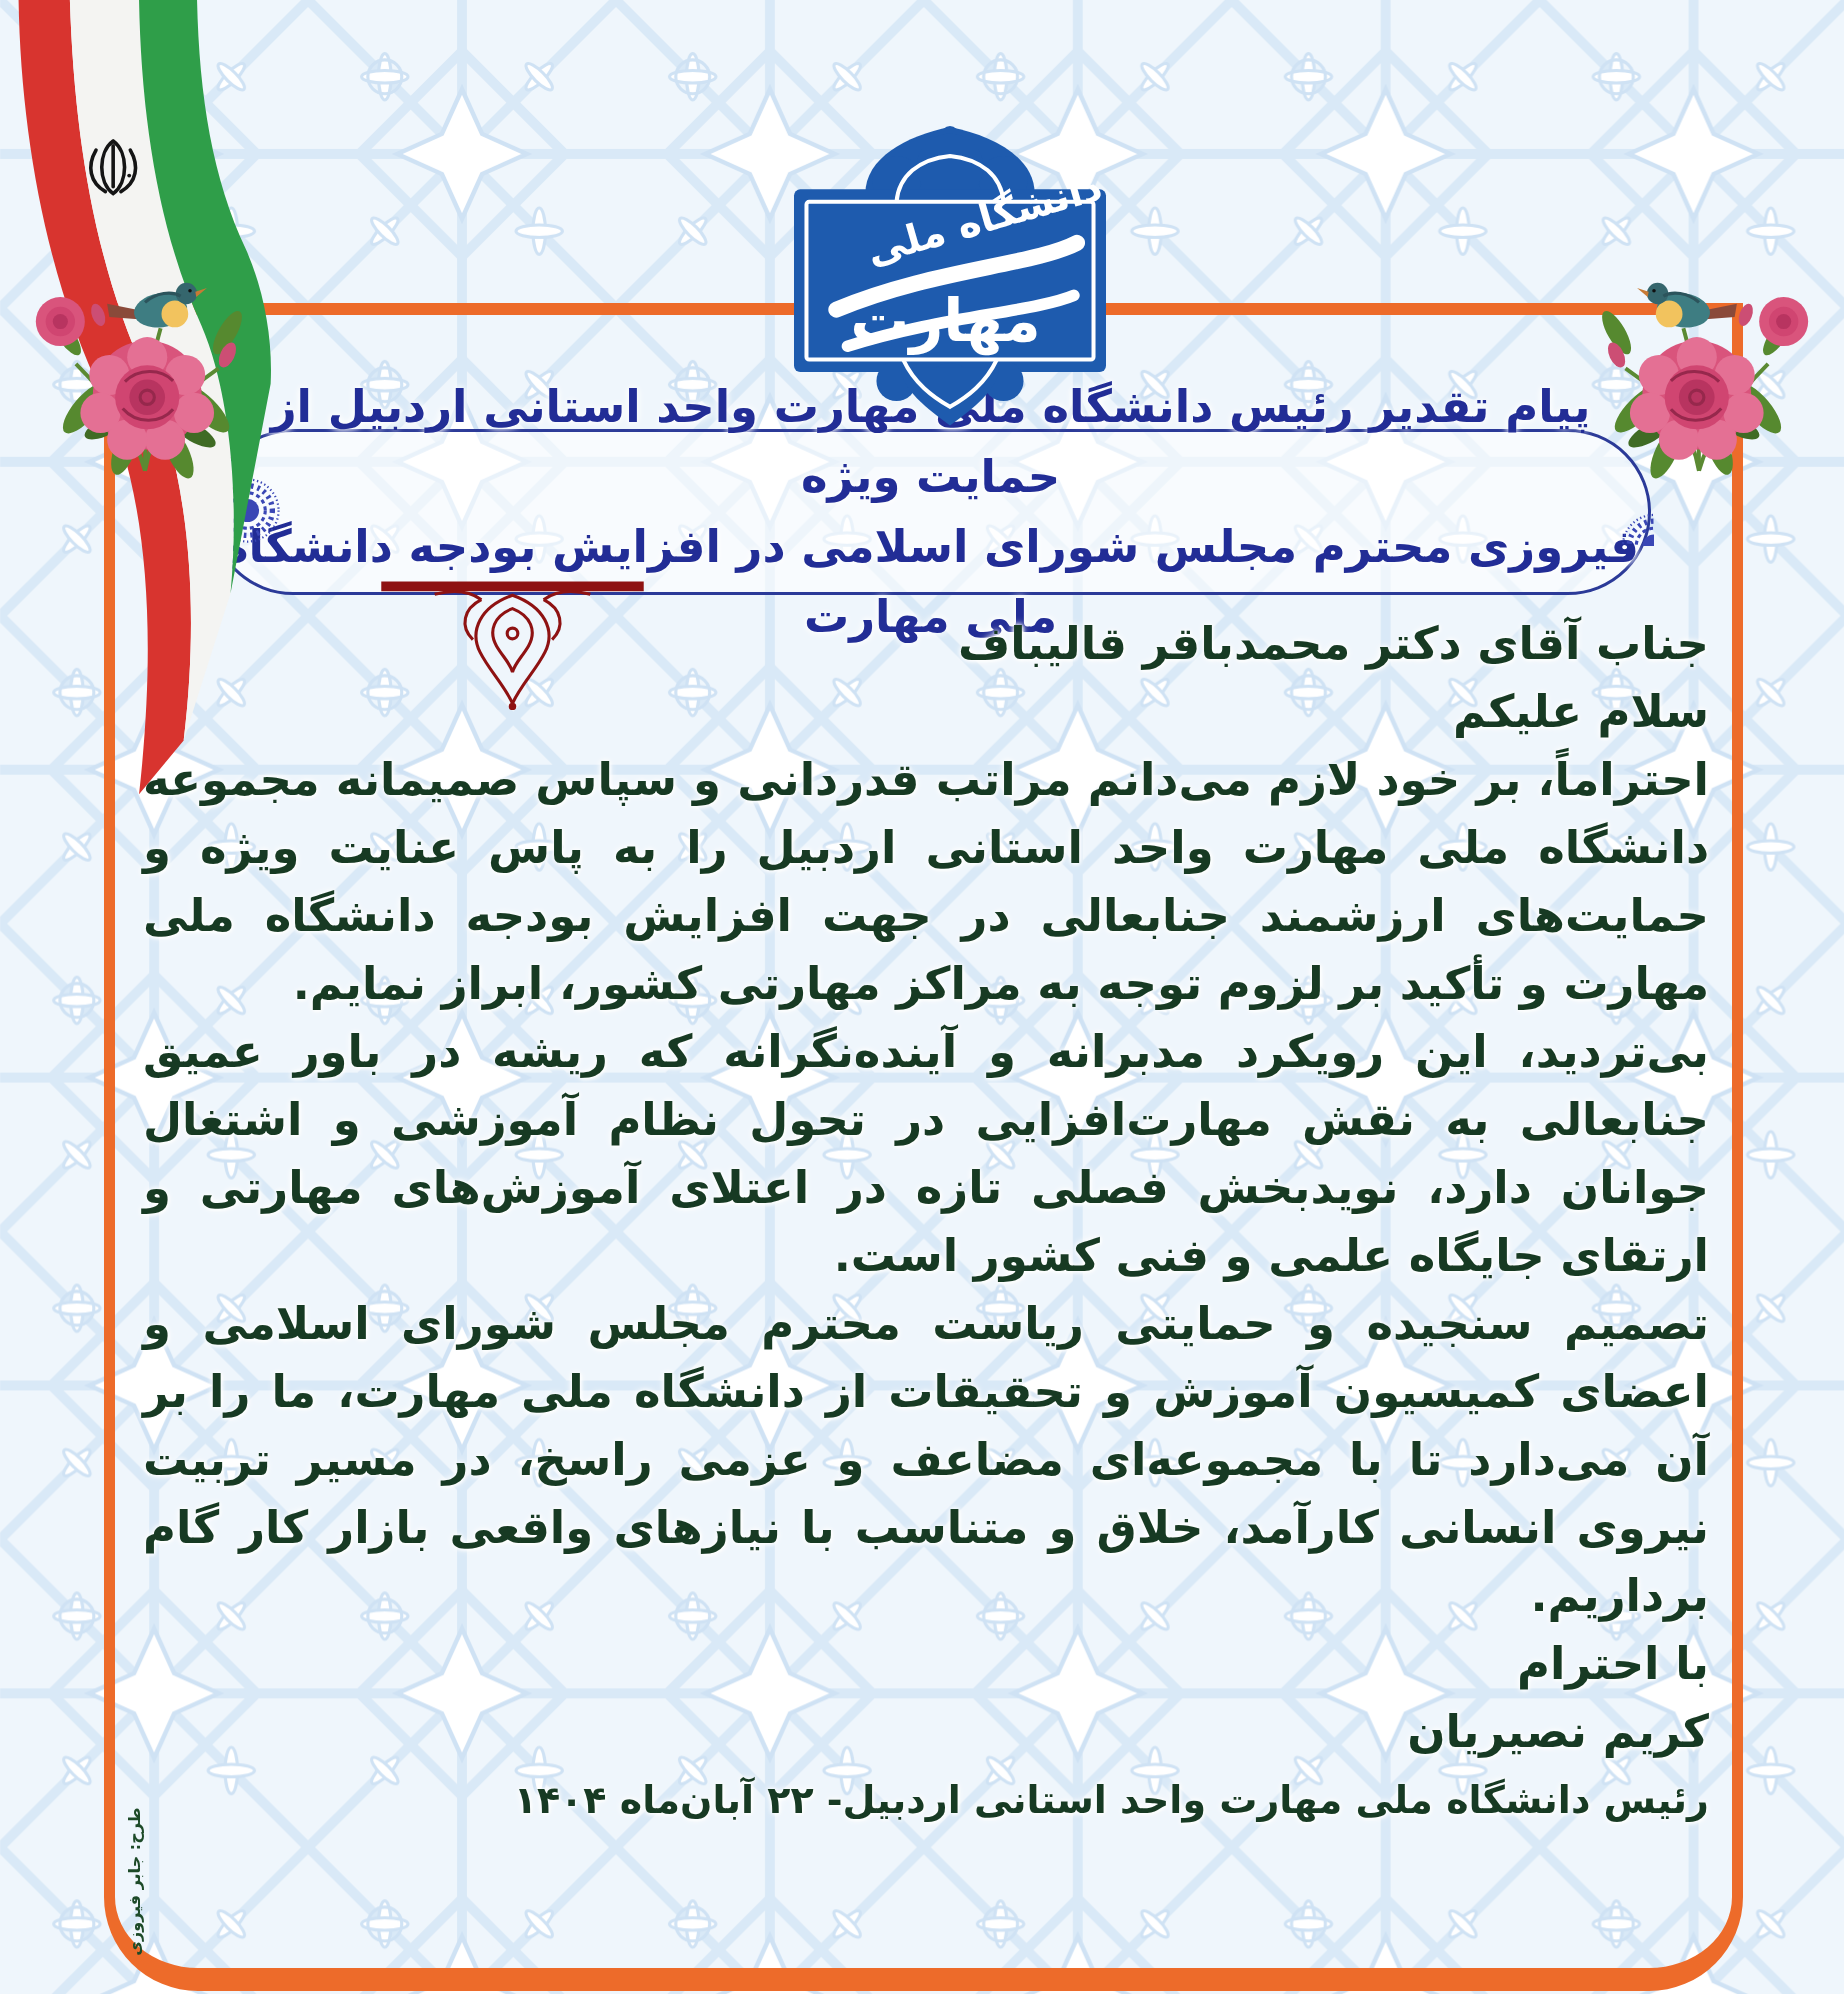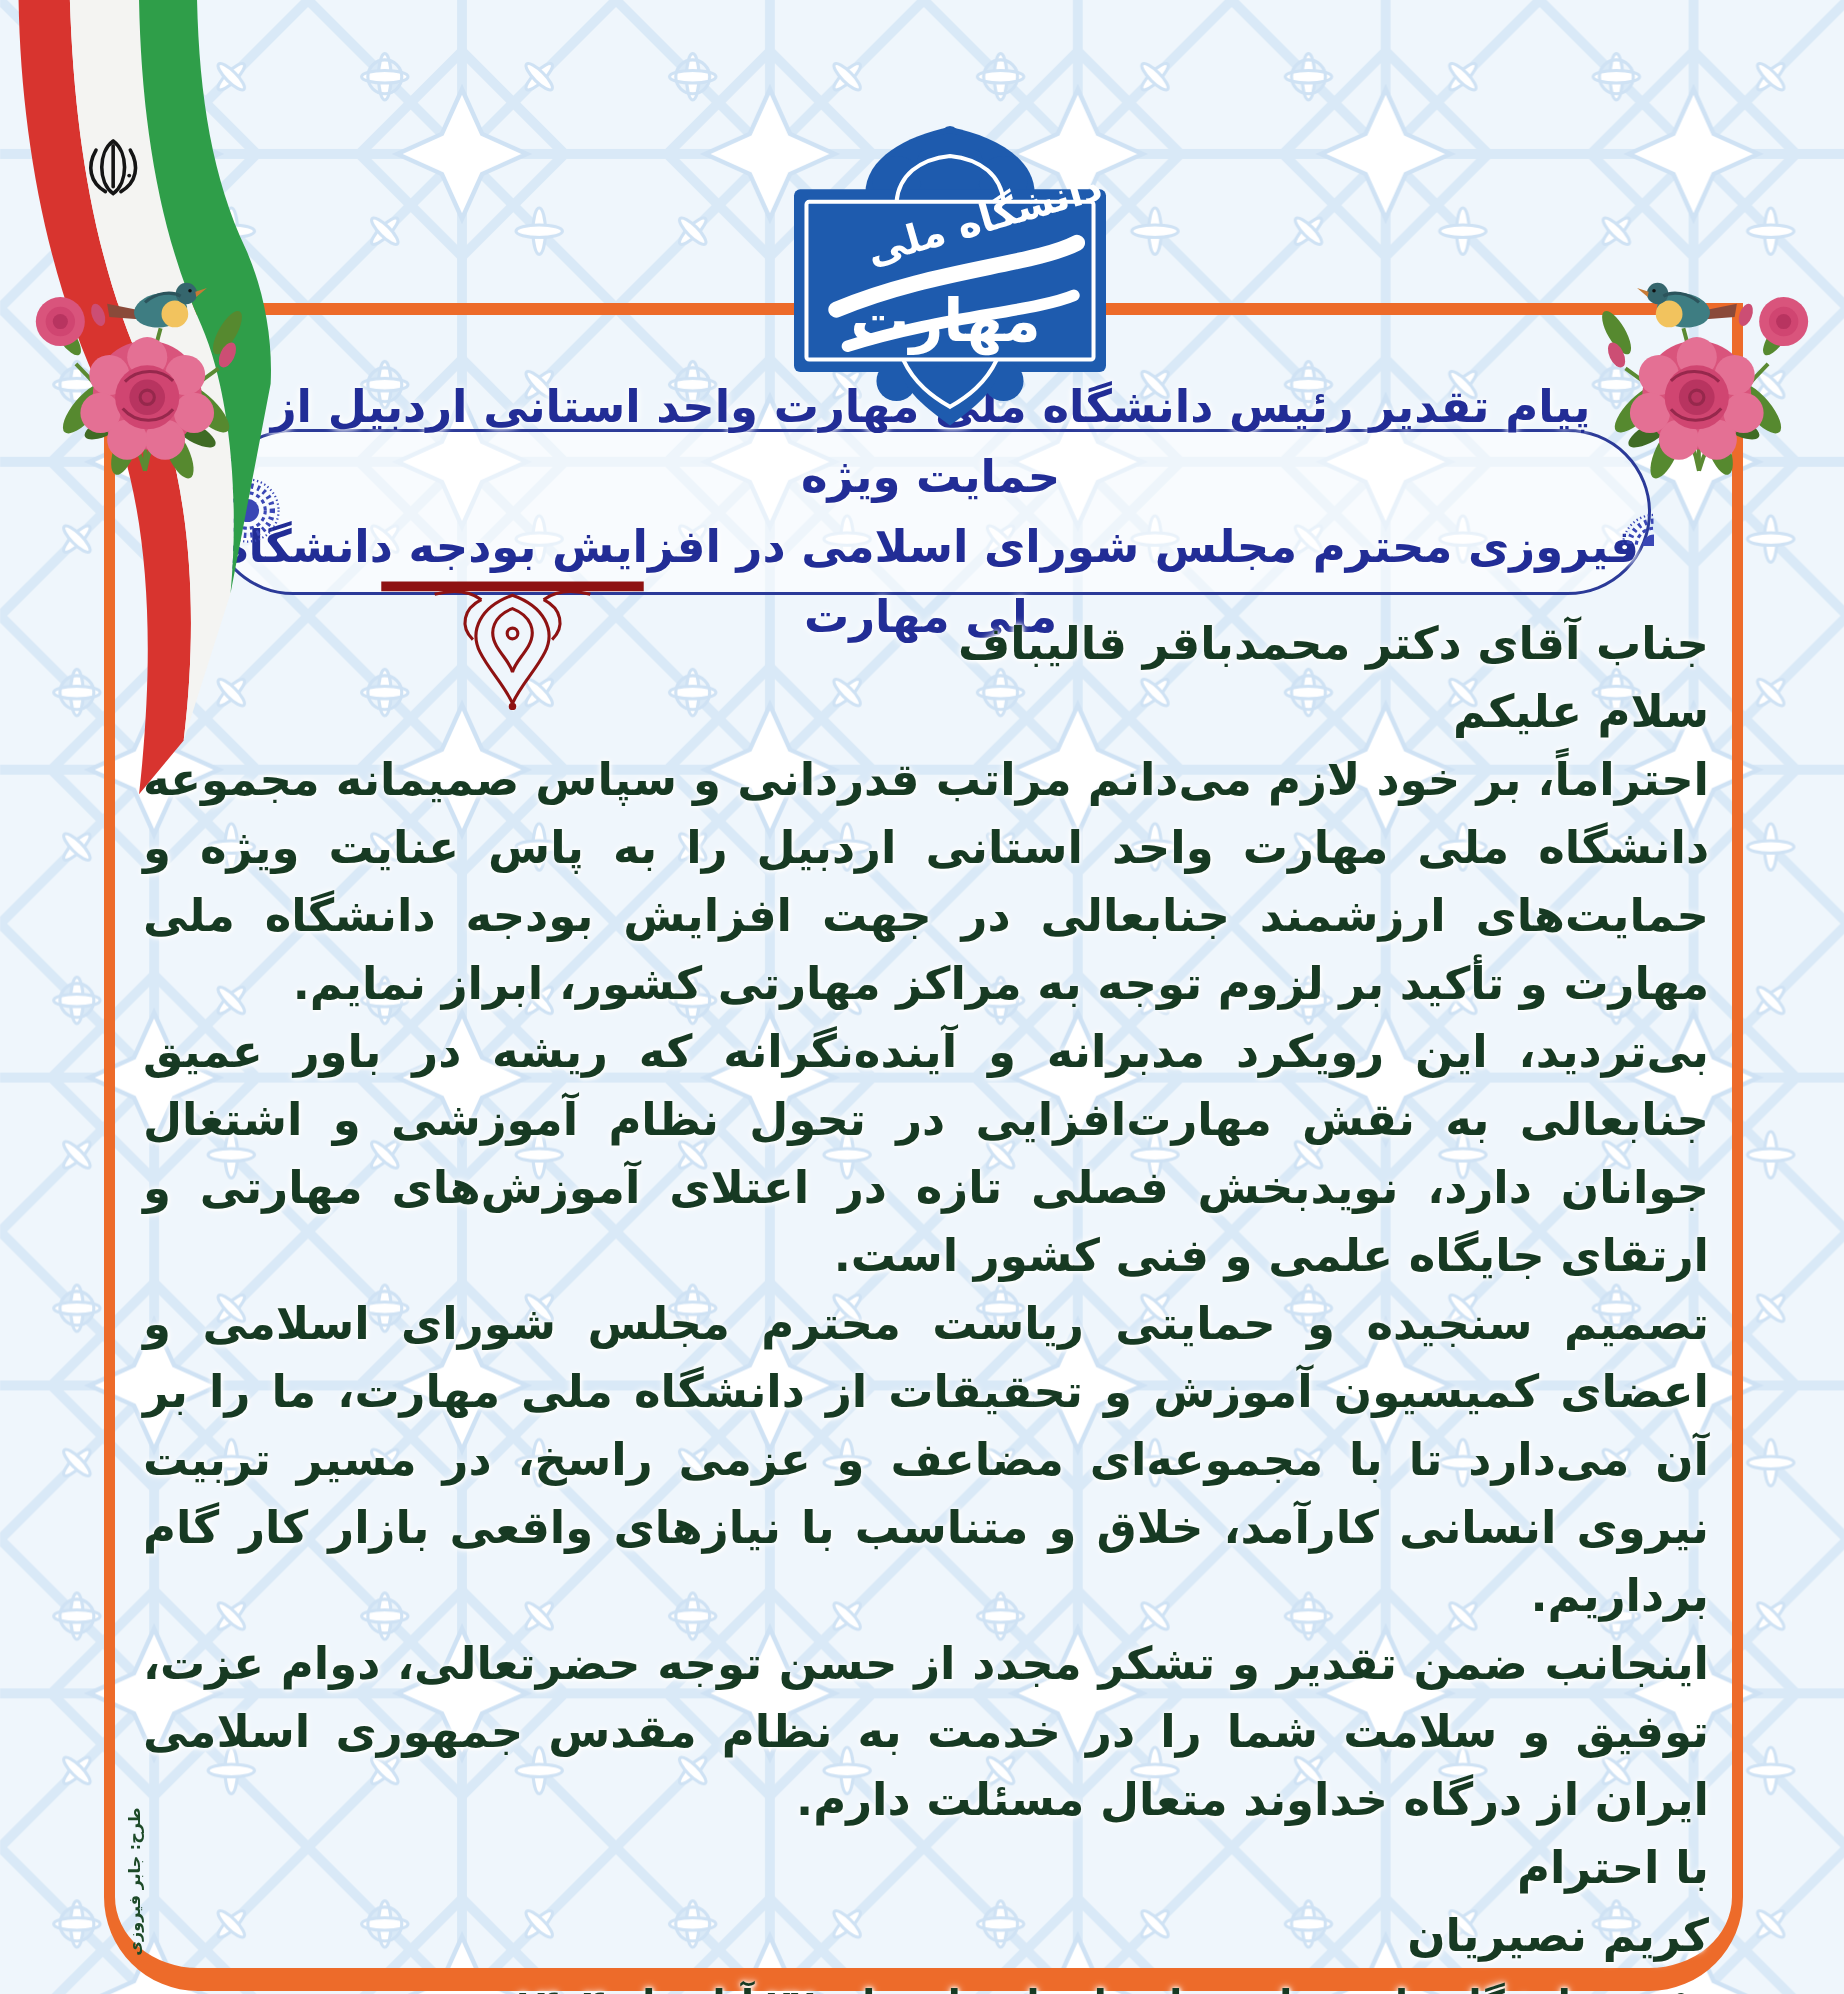--- a/index.html
+++ b/index.html
@@ -206,21 +206,20 @@
       <circle cx="295" cy="282" r="5" fill="#8E1212"></circle>
     </g>
   </svg>
 
   <div class="body-text">
     <p class="addr">جناب آقای دکتر محمدباقر قالیباف</p>
     <p class="addr">سلام علیکم</p>
     <p class="para">احتراماً، بر خود لازم می‌دانم مراتب قدردانی و سپاس صمیمانه مجموعه دانشگاه ملی مهارت واحد استانی اردبیل را به پاس عنایت ویژه و حمایت‌های ارزشمند جنابعالی در جهت افزایش بودجه دانشگاه ملی مهارت و تأکید بر لزوم توجه به مراکز مهارتی کشور، ابراز نمایم.</p>
     <p class="para">بی‌تردید، این رویکرد مدبرانه و آینده‌نگرانه که ریشه در باور عمیق جنابعالی به نقش مهارت‌افزایی در تحول نظام آموزشی و اشتغال جوانان دارد، نویدبخش فصلی تازه در اعتلای آموزش‌های مهارتی و ارتقای جایگاه علمی و فنی کشور است.</p>
     <p class="para">تصمیم سنجیده و حمایتی ریاست محترم مجلس شورای اسلامی و اعضای کمیسیون آموزش و تحقیقات از دانشگاه ملی مهارت، ما را بر آن می‌دارد تا با مجموعه‌ای مضاعف و عزمی راسخ، در مسیر تربیت نیروی انسانی کارآمد، خلاق و متناسب با نیازهای واقعی بازار کار گام برداریم.</p>
-    <p class="para">اینجانب ضمن تقدیر و تشکر مجدد از حسن توجه حضرتعالی، دوام عزت، توفیق و سلامت شما را در خدمت به نظام مقدس جمهوری اسلامی ایران از درگاه خداوند متعال مسئلت دارم.</p>
     <p class="addr">با احترام</p>
     <p class="addr">کریم نصیریان</p>
     <p class="sig">رئیس دانشگاه ملی مهارت واحد استانی اردبیل- ۲۲ آبان‌ماه ۱۴۰۴</p>
   </div>
 
   <div class="credit">طرح: جابر فیروزی</div>
 
 </div>
 
 

